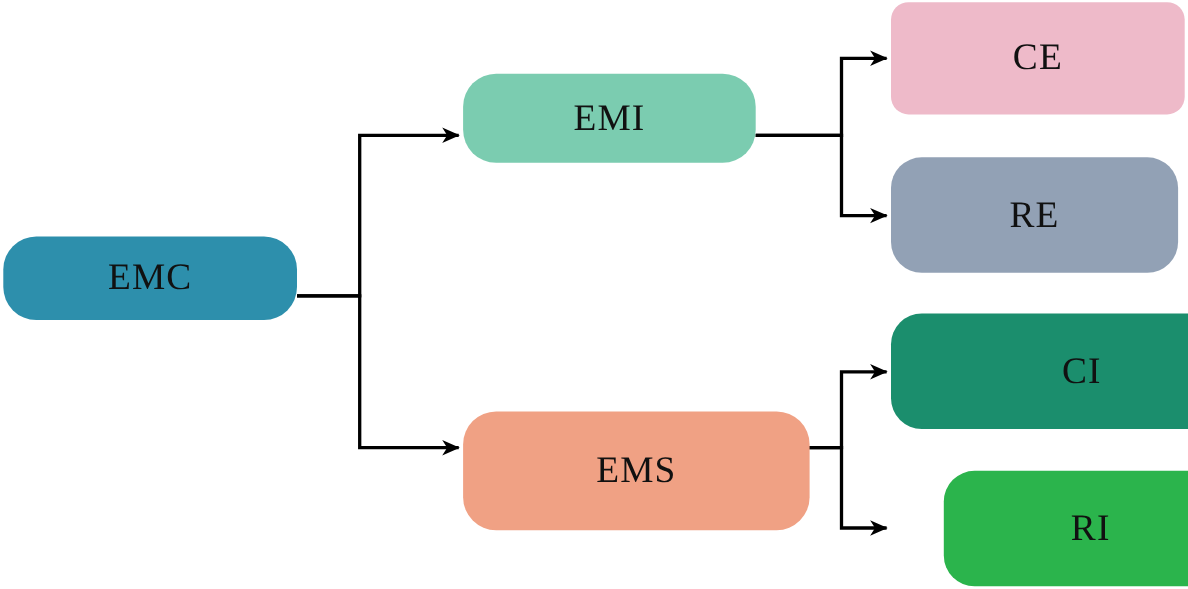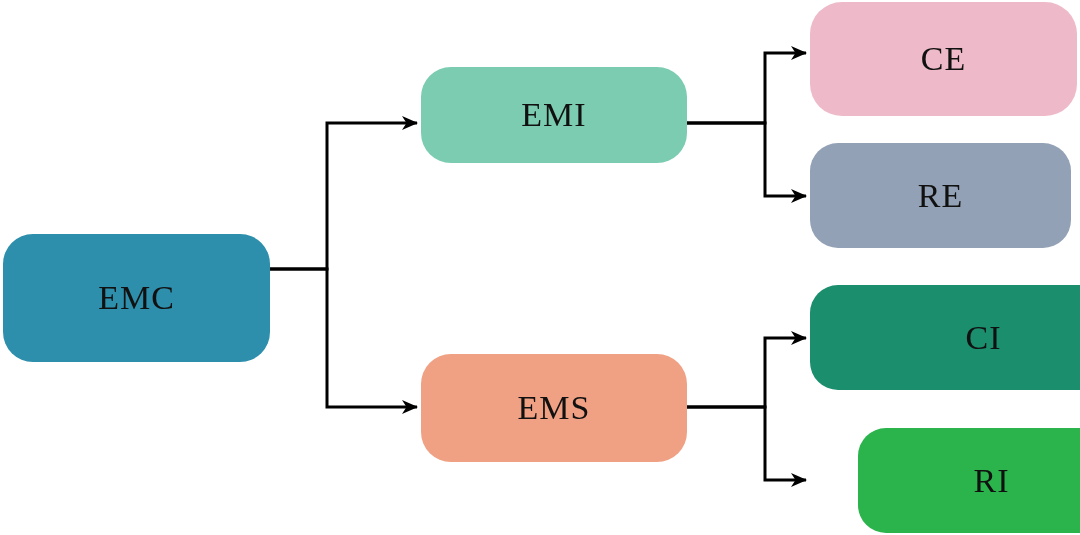--- a/index.html
+++ b/index.html
@@ -35,24 +35,24 @@
     border-radius: 30px;
   }
   .node-label {
     font-size: 34px;
     letter-spacing: 1px;
     color: #111111;
     line-height: 1;
     user-select: none;
   }
   
-  #node-emc { left: 3px;   top: 215px; width: 267px; height: 128px; margin-top: 19px; }
-  #node-emi { left: 421px; top: 67px;  width: 266px; height: 96px; }
-  #node-ems { left: 421px; top: 354px; width: 266px; height: 108px; justify-content: center; }
-  #node-ce  { left: 810px; top: 2px;   width: 267px; height: 114px; border-radius: 32px; }
+  #node-emc { left: 3px;   top: 215px; width: 267px; height: 76px; }
+  #node-emi { left: 421px; top: 67px;  width: 266px; height: 81px; }
+  #node-ems { left: 421px; top: 374px; width: 315px; height: 108px; justify-content: center; }
+  #node-ce  { left: 810px; top: 2px;   width: 267px; height: 102px; border-radius: 16px; }
   #node-re  { left: 810px; top: 143px; width: 261px; height: 105px; border-radius: 28px; }
   #node-ci  { left: 810px; top: 285px; width: 267px; height: 105px; border-radius: 28px; }
   #node-ri  { left: 858px; top: 428px; width: 267px; height: 105px; border-radius: 28px; }
 </style>
 </head>
 <body>
 
 <div class="canvas">
 
   <svg class="edges-svg" viewBox="0 0 1080 535" xmlns="http://www.w3.org/2000/svg">

